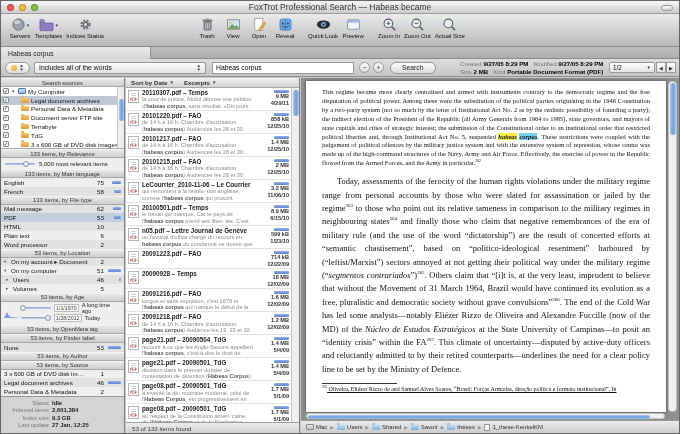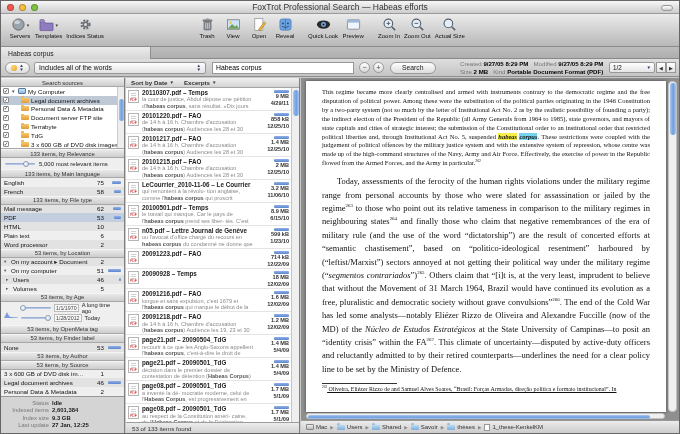--- a/index.html
+++ b/index.html
@@ -145,21 +145,21 @@
 <body>
 
 <div id="window">
 
   <div class="titlebar">
     <div class="lights">
       <span class="light" style="background:#f35a4f"></span>
       <span class="light" style="background:#f7bd3e"></span>
       <span class="light" style="background:#7fc340"></span>
     </div>
-    <div class="title">FoxTrot Professional Search — Habeas efforts</div>
+    <div class="title">FoxTrot Professional Search — Habeas became</div>
     <div class="lozenge"></div>
   </div>
 
   <div class="toolbar" id="toolbar">
       <div class="tbtn">
         <div class="ticon">
           <svg width="15" height="15" viewBox="0 0 16 16" xmlns="http://www.w3.org/2000/svg">
             <circle cx="8" cy="8" r="6" fill="#9aa3ad" stroke="#555" stroke-width="0.8"></circle>
             <ellipse cx="6.5" cy="5.5" rx="3" ry="2" fill="#d6dde4" opacity="0.8"></ellipse>
           </svg>

